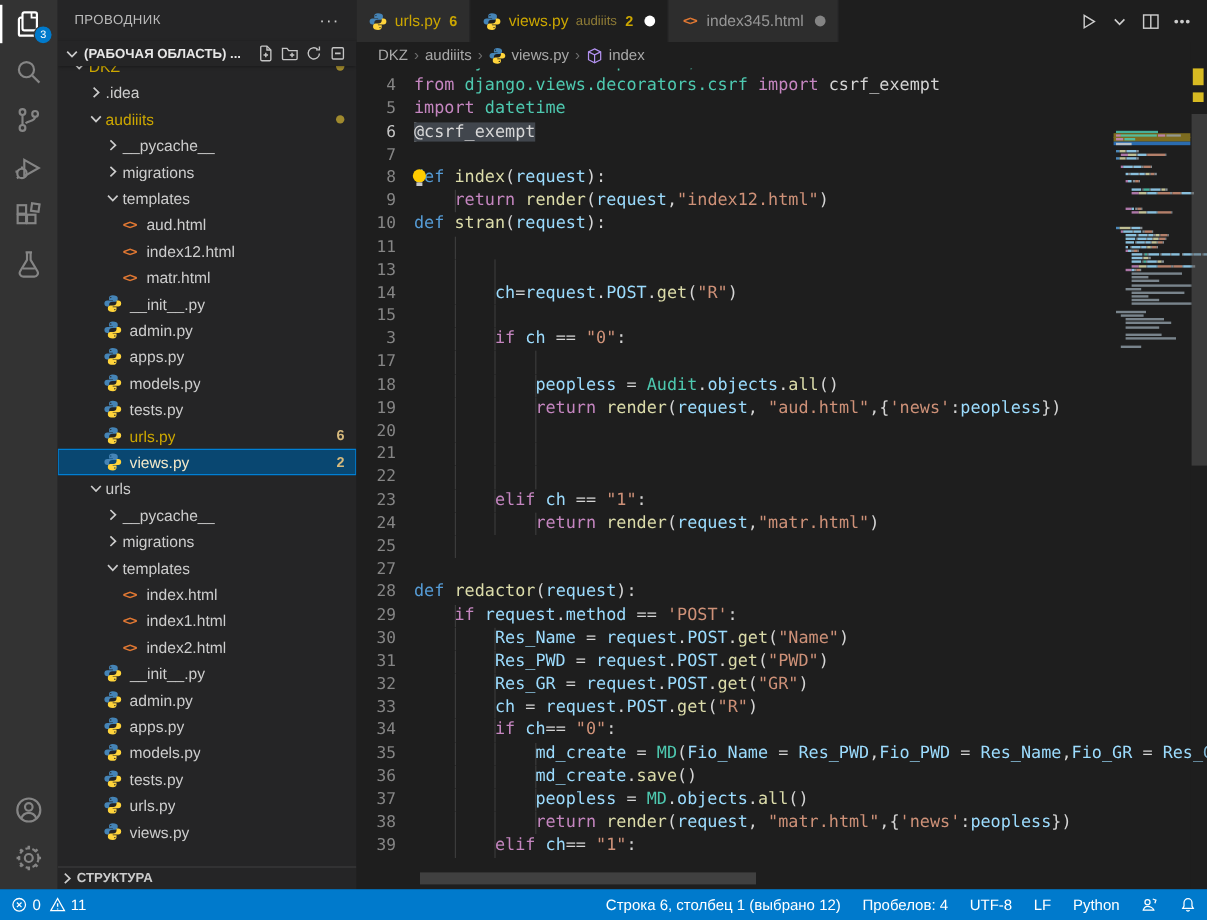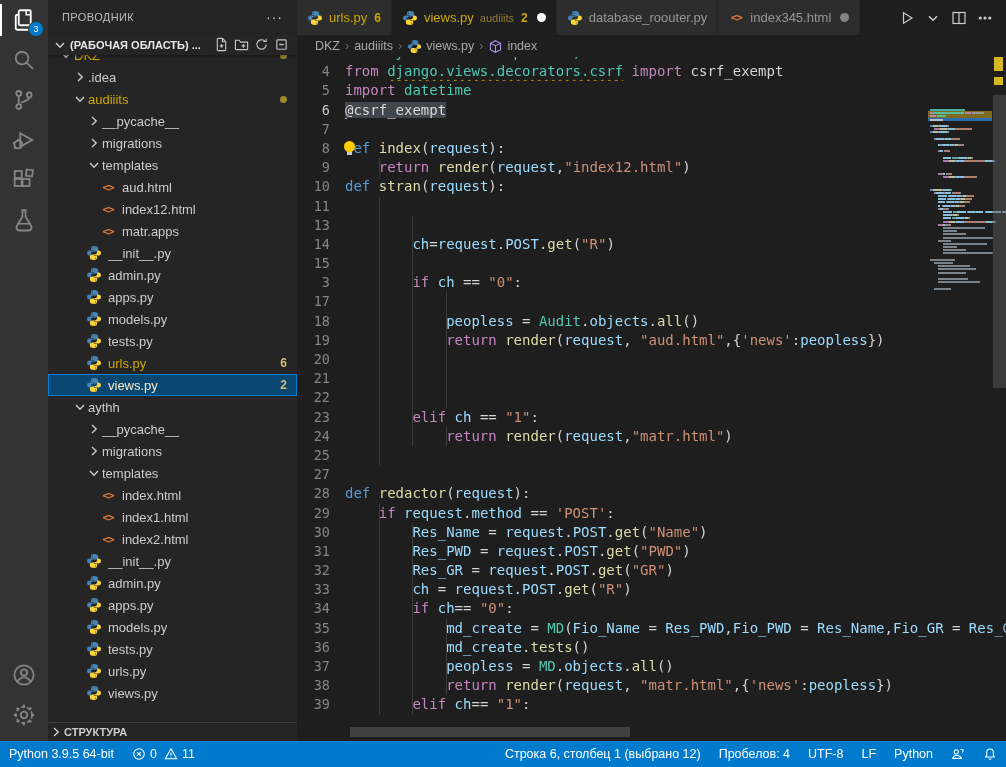--- a/index.html
+++ b/index.html
@@ -73,21 +73,21 @@
 
   .codewrap { position:absolute; left:0; top:57px; right:0; height:684px; overflow:hidden; }
   .codelines { margin-top:-14px; font-family:"DejaVu Sans Mono", monospace; font-size:14px; line-height:19.2px; }
   .crow { height:19.2px; display:flex; white-space:pre; }
   .ln { width:48px; flex:none; text-align:right; padding-right:15px; color:#858585; font-size:13.5px; }
   .ln.cur { color:#c6c6c6; }
   .ctext { position:relative; flex:1; overflow:hidden; }
   .guide { position:absolute; top:0; bottom:0; width:1px; background:rgba(255,255,255,.13); }
   .tk-k { color:#c586c0; } .tk-b { color:#569cd6; } .tk-f { color:#dcdcaa; } .tk-v { color:#9cdcfe; }
   .tk-c { color:#4ec9b0; } .tk-s { color:#ce9178; } .tk-w { color:#d4d4d4; }
-  .tk-u { color:#4ec9b0; text-decoration:underline; text-decoration-style:wavy; text-decoration-color:#c7a700;
+  .tk-u { color:#4ec9b0; text-decoration-style:wavy; text-decoration-color:#c7a700;
           text-underline-offset:3px; text-decoration-thickness:1px; }
   .tk-d { color:#d8d8d8; background:#41464d; }
   .cursorbar { display:inline-block; width:1.5px; height:16px; background:#aeafad; vertical-align:middle; margin-right:-1.5px; }
   .lightbulb { position:absolute; left:46px; top:84px; width:13px; height:13px; z-index:3; cursor:pointer; }
   .bulbhead { width:11px; height:11px; border-radius:50%; background:#ffcc00; margin:0 auto; }
   .bulbbase { width:5px; height:3px; background:#c8c8c8; margin:0 auto; }
 
   
   .minimap { position:absolute; top:52px; left:633px; width:62px; height:360px; z-index:2; cursor:pointer; }
   .mm-row { position:relative; height:2px; margin-bottom:1.2px; display:flex; }
@@ -282,21 +282,21 @@
             <span class="ficon">
               <span class="htmlglyph">&lt;&gt;</span>
             </span>
             <span class="label">index12.html</span>
             <span class="grow"></span>
           </div>
           <div class="row" style="padding-left: 52px;">
             <span class="ficon">
               <span class="htmlglyph">&lt;&gt;</span>
             </span>
-            <span class="label">matr.apps</span>
+            <span class="label">matr.html</span>
             <span class="grow"></span>
           </div>
           <div class="row" style="padding-left: 38px;">
             <span class="ficon">
               <svg viewBox="0 0 16 16">
                 <path fill="#4584b6" d="M7.9 1C6 1 4.9 1.8 4.9 3.2V5h3.2v.5H3.4C2 5.5 1 6.5 1 8s1 2.5 2.4 2.5h1.5V8.9c0-1.4 1.2-2.5 2.6-2.5h2.6c1.1 0 2-.9 2-2V3.2C12.1 1.8 10.4 1 7.9 1zM6.3 2.4a.6.6 0 1 1 0 1.2.6.6 0 0 1 0-1.2z"></path>
                 <path fill="#ffd43b" d="M8.1 15c1.9 0 3-.8 3-2.2V11H7.9v-.5h4.7C14 10.5 15 9.5 15 8s-1-2.5-2.4-2.5h-1.5v1.6c0 1.4-1.2 2.5-2.6 2.5H5.9c-1.1 0-2 .9-2 2v1.2C3.9 14.2 5.6 15 8.1 15zm1.6-1.4a.6.6 0 1 1 0-1.2.6.6 0 0 1 0 1.2z"></path>
               </svg>
             </span>
             <span class="label">__init__.py</span>
@@ -363,21 +363,21 @@
             <span class="label">views.py</span>
             <span class="grow"></span>
             <span class="numbadge">2</span>
           </div>
           <div class="row" style="padding-left: 24px;">
             <span class="chev open">
               <svg viewBox="0 0 16 16" fill="none" stroke="currentColor" stroke-width="1.2">
                 <path d="M6 4l4.2 4L6 12" stroke-width="1.4"></path>
               </svg>
             </span>
-            <span class="label">aythh</span>
+            <span class="label">urls</span>
             <span class="grow"></span>
           </div>
           <div class="row" style="padding-left: 38px;">
             <span class="chev">
               <svg viewBox="0 0 16 16" fill="none" stroke="currentColor" stroke-width="1.2">
                 <path d="M6 4l4.2 4L6 12" stroke-width="1.4"></path>
               </svg>
             </span>
             <span class="label">__pycache__</span>
             <span class="grow"></span>
@@ -519,29 +519,20 @@
           <span class="ficon">
             <svg viewBox="0 0 16 16">
               <path fill="#4584b6" d="M7.9 1C6 1 4.9 1.8 4.9 3.2V5h3.2v.5H3.4C2 5.5 1 6.5 1 8s1 2.5 2.4 2.5h1.5V8.9c0-1.4 1.2-2.5 2.6-2.5h2.6c1.1 0 2-.9 2-2V3.2C12.1 1.8 10.4 1 7.9 1zM6.3 2.4a.6.6 0 1 1 0 1.2.6.6 0 0 1 0-1.2z"></path>
               <path fill="#ffd43b" d="M8.1 15c1.9 0 3-.8 3-2.2V11H7.9v-.5h4.7C14 10.5 15 9.5 15 8s-1-2.5-2.4-2.5h-1.5v1.6c0 1.4-1.2 2.5-2.6 2.5H5.9c-1.1 0-2 .9-2 2v1.2C3.9 14.2 5.6 15 8.1 15zm1.6-1.4a.6.6 0 1 1 0-1.2.6.6 0 0 1 0 1.2z"></path>
             </svg>
           </span>
           <span class="tname warn">views.py</span>
           <span class="tdesc">audiiits</span>
           <span class="tbadge">2</span>
           <span class="tdot white"></span>
-        </div>
-        <div class="tab">
-          <span class="ficon">
-            <svg viewBox="0 0 16 16">
-              <path fill="#4584b6" d="M7.9 1C6 1 4.9 1.8 4.9 3.2V5h3.2v.5H3.4C2 5.5 1 6.5 1 8s1 2.5 2.4 2.5h1.5V8.9c0-1.4 1.2-2.5 2.6-2.5h2.6c1.1 0 2-.9 2-2V3.2C12.1 1.8 10.4 1 7.9 1zM6.3 2.4a.6.6 0 1 1 0 1.2.6.6 0 0 1 0-1.2z"></path>
-              <path fill="#ffd43b" d="M8.1 15c1.9 0 3-.8 3-2.2V11H7.9v-.5h4.7C14 10.5 15 9.5 15 8s-1-2.5-2.4-2.5h-1.5v1.6c0 1.4-1.2 2.5-2.6 2.5H5.9c-1.1 0-2 .9-2 2v1.2C3.9 14.2 5.6 15 8.1 15zm1.6-1.4a.6.6 0 1 1 0-1.2.6.6 0 0 1 0 1.2z"></path>
-            </svg>
-          </span>
-          <span class="tname">database_roouter.py</span>
         </div>
         <div class="tab">
           <span class="ficon">
             <span class="htmlglyph">&lt;&gt;</span>
           </span>
           <span class="tname">index345.html</span>
           <span class="tdot gray"></span>
         </div>
         <div class="tabfill"></div>
         <div class="tab-actions">
@@ -626,21 +617,21 @@
           <div class="crow"><span class="ln">25</span><span class="ctext"><span class="guide" style="left: 33.68px;"></span></span></div>
           <div class="crow"><span class="ln">27</span><span class="ctext"></span></div>
           <div class="crow"><span class="ln">28</span><span class="ctext"><span class="tk-b">def </span><span class="tk-f">redactor</span><span class="tk-w">(</span><span class="tk-v">request</span><span class="tk-w">):</span></span></div>
           <div class="crow"><span class="ln">29</span><span class="ctext"><span class="guide" style="left: 33.68px;"></span><span class="tk-w">    </span><span class="tk-k">if </span><span class="tk-v">request</span><span class="tk-w">.</span><span class="tk-v">method</span><span class="tk-w"> == </span><span class="tk-s">'POST'</span><span class="tk-w">:</span></span></div>
           <div class="crow"><span class="ln">30</span><span class="ctext"><span class="guide" style="left: 33.68px;"></span><span class="guide" style="left: 67.36px;"></span><span class="tk-w">        </span><span class="tk-v">Res_Name</span><span class="tk-w"> = </span><span class="tk-v">request</span><span class="tk-w">.</span><span class="tk-v">POST</span><span class="tk-w">.</span><span class="tk-f">get</span><span class="tk-w">(</span><span class="tk-s">"Name"</span><span class="tk-w">)</span></span></div>
           <div class="crow"><span class="ln">31</span><span class="ctext"><span class="guide" style="left: 33.68px;"></span><span class="guide" style="left: 67.36px;"></span><span class="tk-w">        </span><span class="tk-v">Res_PWD</span><span class="tk-w"> = </span><span class="tk-v">request</span><span class="tk-w">.</span><span class="tk-v">POST</span><span class="tk-w">.</span><span class="tk-f">get</span><span class="tk-w">(</span><span class="tk-s">"PWD"</span><span class="tk-w">)</span></span></div>
           <div class="crow"><span class="ln">32</span><span class="ctext"><span class="guide" style="left: 33.68px;"></span><span class="guide" style="left: 67.36px;"></span><span class="tk-w">        </span><span class="tk-v">Res_GR</span><span class="tk-w"> = </span><span class="tk-v">request</span><span class="tk-w">.</span><span class="tk-v">POST</span><span class="tk-w">.</span><span class="tk-f">get</span><span class="tk-w">(</span><span class="tk-s">"GR"</span><span class="tk-w">)</span></span></div>
           <div class="crow"><span class="ln">33</span><span class="ctext"><span class="guide" style="left: 33.68px;"></span><span class="guide" style="left: 67.36px;"></span><span class="tk-w">        </span><span class="tk-v">ch</span><span class="tk-w"> = </span><span class="tk-v">request</span><span class="tk-w">.</span><span class="tk-v">POST</span><span class="tk-w">.</span><span class="tk-f">get</span><span class="tk-w">(</span><span class="tk-s">"R"</span><span class="tk-w">)</span></span></div>
           <div class="crow"><span class="ln">34</span><span class="ctext"><span class="guide" style="left: 33.68px;"></span><span class="guide" style="left: 67.36px;"></span><span class="tk-w">        </span><span class="tk-k">if </span><span class="tk-v">ch</span><span class="tk-w">== </span><span class="tk-s">"0"</span><span class="tk-w">:</span></span></div>
           <div class="crow"><span class="ln">35</span><span class="ctext"><span class="guide" style="left: 33.68px;"></span><span class="guide" style="left: 67.36px;"></span><span class="guide" style="left: 101.04px;"></span><span class="tk-w">            </span><span class="tk-v">md_create</span><span class="tk-w"> = </span><span class="tk-c">MD</span><span class="tk-w">(</span><span class="tk-v">Fio_Name</span><span class="tk-w"> = </span><span class="tk-v">Res_PWD</span><span class="tk-w">,</span><span class="tk-v">Fio_PWD</span><span class="tk-w"> = </span><span class="tk-v">Res_Name</span><span class="tk-w">,</span><span class="tk-v">Fio_GR</span><span class="tk-w"> = </span><span class="tk-v">Res_GR</span></span></div>
-          <div class="crow"><span class="ln">36</span><span class="ctext"><span class="guide" style="left: 33.68px;"></span><span class="guide" style="left: 67.36px;"></span><span class="guide" style="left: 101.04px;"></span><span class="tk-w">            </span><span class="tk-v">md_create</span><span class="tk-w">.</span><span class="tk-f">tests</span><span class="tk-w">()</span></span></div>
+          <div class="crow"><span class="ln">36</span><span class="ctext"><span class="guide" style="left: 33.68px;"></span><span class="guide" style="left: 67.36px;"></span><span class="guide" style="left: 101.04px;"></span><span class="tk-w">            </span><span class="tk-v">md_create</span><span class="tk-w">.</span><span class="tk-f">save</span><span class="tk-w">()</span></span></div>
           <div class="crow"><span class="ln">37</span><span class="ctext"><span class="guide" style="left: 33.68px;"></span><span class="guide" style="left: 67.36px;"></span><span class="guide" style="left: 101.04px;"></span><span class="tk-w">            </span><span class="tk-v">peopless</span><span class="tk-w"> = </span><span class="tk-c">MD</span><span class="tk-w">.</span><span class="tk-v">objects</span><span class="tk-w">.</span><span class="tk-f">all</span><span class="tk-w">()</span></span></div>
           <div class="crow"><span class="ln">38</span><span class="ctext"><span class="guide" style="left: 33.68px;"></span><span class="guide" style="left: 67.36px;"></span><span class="guide" style="left: 101.04px;"></span><span class="tk-w">            </span><span class="tk-k">return </span><span class="tk-f">render</span><span class="tk-w">(</span><span class="tk-v">request</span><span class="tk-w">, </span><span class="tk-s">"matr.html"</span><span class="tk-w">,{</span><span class="tk-s">'news'</span><span class="tk-w">:</span><span class="tk-v">peopless</span><span class="tk-w">})</span></span></div>
           <div class="crow"><span class="ln">39</span><span class="ctext"><span class="guide" style="left: 33.68px;"></span><span class="guide" style="left: 67.36px;"></span><span class="tk-w">        </span><span class="tk-k">elif </span><span class="tk-v">ch</span><span class="tk-w">== </span><span class="tk-s">"1"</span><span class="tk-w">:</span></span></div>
         </div>
       <div class="lightbulb">
         <div class="bulbhead"></div>
           <div class="bulbbase"></div>
       </div>
       <div class="minimap" id="minimap">
           <div class="mm-row">
@@ -998,23 +989,20 @@
     </div>
 
     <div class="ruler">
       <div class="mark" style="top:22px;height:14px"></div>
       <div class="mark" style="top:42px;height:8px"></div>
       <div class="vslider" style="top:60px;height:293px"></div>
     </div>
   </div>
 
   <div class="statusbar" id="statusbar">
-      <div class="sb-item">
-        <span>Python 3.9.5 64-bit</span>
-      </div>
       <div class="sb-item">
         <svg viewBox="0 0 16 16" fill="none" stroke="currentColor" stroke-width="1.2">
           <circle cx="8" cy="8" r="6"></circle>
           <path d="M5.8 5.8l4.4 4.4M10.2 5.8l-4.4 4.4"></path>
         </svg>
         <span class="icotxt">0</span>
         <span style="width:7px"></span>
         <svg viewBox="0 0 16 16" fill="none" stroke="currentColor" stroke-width="1.2">
           <path d="M8 2L14.5 13.5h-13z"></path>
           <path d="M8 6.5v3.4M8 11.6v.9" stroke-width="1.3"></path>

